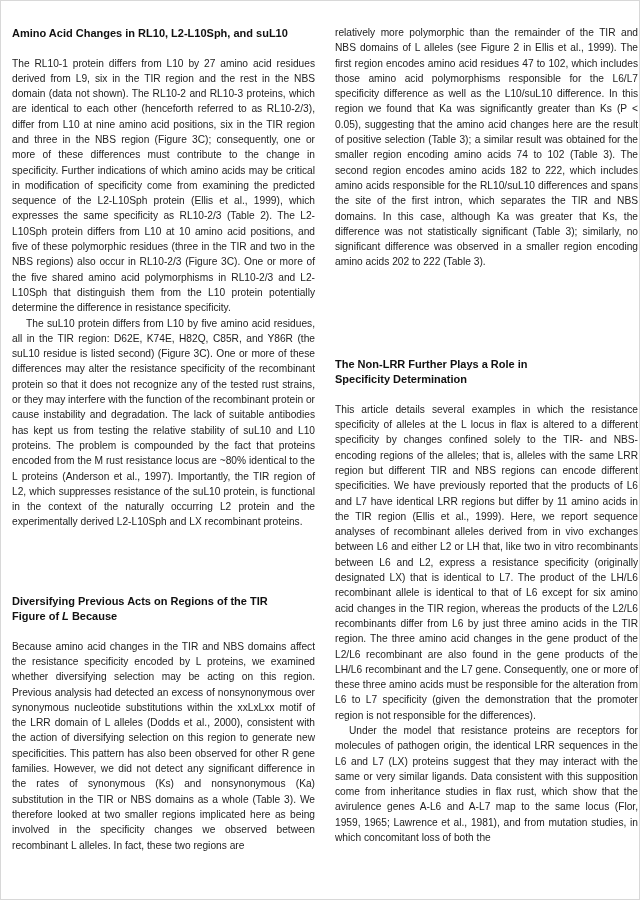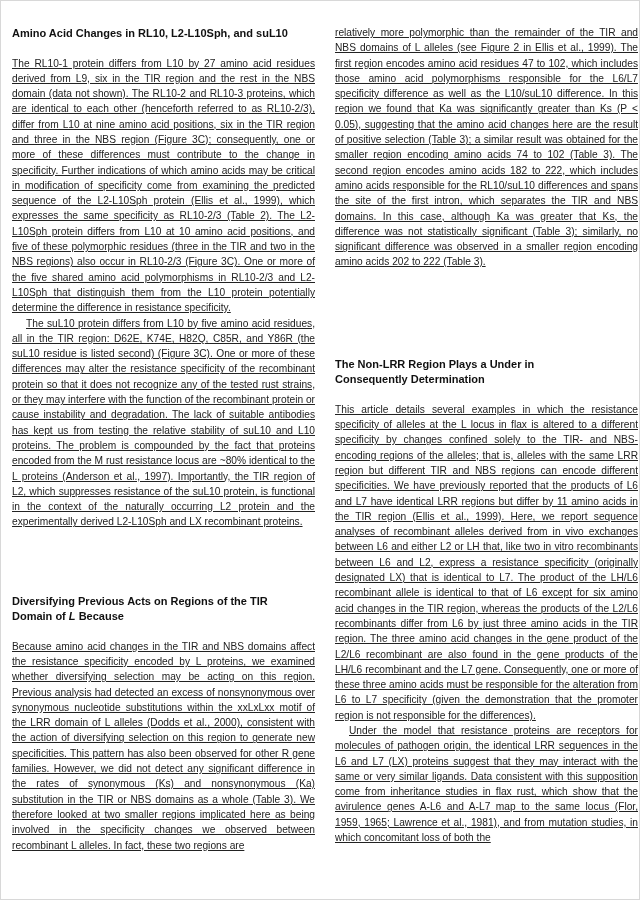--- a/index.html
+++ b/index.html
@@ -4,51 +4,51 @@
 <style>
   html, body { margin:0; padding:0; background:#ffffff; }
   body { width:640px; height:900px; overflow:hidden; position:relative;
          font-family:"Liberation Sans", sans-serif; color:#222; }
   .page { position:absolute; left:0; top:0; width:640px; height:900px;
           border:1px solid #d8d8d8; box-sizing:border-box; background:#fff; }
   .col { position:absolute; top:0; width:303px; font-size:10.2px; line-height:15.3px;margin-top:12px; }
   .col-left { left:11px; }
   .col-right { left:334px; }
   .h { font-weight:bold; font-size:11px; line-height:15.5px; color:#111; margin:0; }
-  p { margin:0; text-align:justify; text-align-last:left; hyphens:manual;text-decoration:underline; }
+  p { margin:0; text-align:justify; text-align-last:left; hyphens:manual; }
   .indent { text-indent:14px; }
   i { font-style:italic; }
 </style>
 </head>
 <body>
 
 <div class="page">
 
   <div class="col col-left">
     <div style="height:13px"></div>
     <h3 class="h">Amino Acid Changes in RL10, L2-L10Sph, and suL10</h3>
     <div style="height:14px"></div>
     <p>The RL10-1 protein differs from L10 by 27 amino acid residues derived from L9, six in the TIR region and the rest in the NBS domain (data not shown). The RL10-2 and RL10-3 proteins, which are identical to each other (henceforth referred to as RL10-2/3), differ from L10 at nine amino acid positions, six in the TIR region and three in the NBS region (Figure 3C); consequently, one or more of these differences must contribute to the change in specificity. Further indications of which amino acids may be critical in modification of specificity come from examining the predicted sequence of the L2-L10Sph protein (Ellis et al., 1999), which expresses the same specificity as RL10-2/3 (Table 2). The L2-L10Sph protein differs from L10 at 10 amino acid positions, and five of these polymorphic residues (three in the TIR and two in the NBS regions) also occur in RL10-2/3 (Figure 3C). One or more of the five shared amino acid polymorphisms in RL10-2/3 and L2-L10Sph that distinguish them from the L10 protein potentially determine the difference in resistance specificity.</p>
     <p class="indent">The suL10 protein differs from L10 by five amino acid residues, all in the TIR region: D62E, K74E, H82Q, C85R, and Y86R (the suL10 residue is listed second) (Figure 3C). One or more of these differences may alter the resistance specificity of the recombinant protein so that it does not recognize any of the tested rust strains, or they may interfere with the function of the recombinant protein or cause instability and degradation. The lack of suitable antibodies has kept us from testing the relative stability of suL10 and L10 proteins. The problem is compounded by the fact that proteins encoded from the M rust resistance locus are ~80% identical to the L proteins (Anderson et al., 1997). Importantly, the TIR region of L2, which suppresses resistance of the suL10 protein, is functional in the context of the naturally occurring L2 protein and the experimentally derived L2-L10Sph and LX recombinant proteins.</p>
     <div style="height:64px"></div>
     <h3 class="h">
       <span>Diversifying Previous Acts on Regions of the TIR</span><br>
-      <span>Domain of </span><i>L</i><span> Because</span>
+      <span>Figure of </span><i>L</i><span> Because</span>
     </h3>
     <div style="height:14px"></div>
     <p>Because amino acid changes in the TIR and NBS domains affect the resistance specificity encoded by L proteins, we examined whether diversifying selection may be acting on this region. Previous analysis had detected an excess of nonsynonymous over synonymous nucleotide substitutions within the xxLxLxx motif of the LRR domain of L alleles (Dodds et al., 2000), consistent with the action of diversifying selection on this region to generate new specificities. This pattern has also been observed for other R gene families. However, we did not detect any significant difference in the rates of synonymous (Ks) and nonsynonymous (Ka) substitution in the TIR or NBS domains as a whole (Table 3). We therefore looked at two smaller regions implicated here as being involved in the specificity changes we observed between recombinant L alleles. In fact, these two regions are</p>
   </div>
 
   <div class="col col-right">
     <div style="height:12px"></div>
     <p>relatively more polymorphic than the remainder of the TIR and NBS domains of L alleles (see Figure 2 in Ellis et al., 1999). The first region encodes amino acid residues 47 to 102, which includes those amino acid polymorphisms responsible for the L6/L7 specificity difference as well as the L10/suL10 difference. In this region we found that Ka was significantly greater than Ks (P &lt; 0.05), suggesting that the amino acid changes here are the result of positive selection (Table 3); a similar result was obtained for the smaller region encoding amino acids 74 to 102 (Table 3). The second region encodes amino acids 182 to 222, which includes amino acids responsible for the RL10/suL10 differences and spans the site of the first intron, which separates the TIR and NBS domains. In this case, although Ka was greater that Ks, the difference was not statistically significant (Table 3); similarly, no significant difference was observed in a smaller region encoding amino acids 202 to 222 (Table 3).</p>
     <div style="height:59px"></div>
     <div style="height:28px"></div>
     <h3 class="h">
-      <span>The Non-LRR Region Plays a Under in</span><br>
-      <span>Consequently Determination</span>
+      <span>The Non-LRR Further Plays a Role in</span><br>
+      <span>Specificity Determination</span>
     </h3>
     <div style="height:14px"></div>
     <p>This article details several examples in which the resistance specificity of alleles at the L locus in flax is altered to a different specificity by changes confined solely to the TIR- and NBS-encoding regions of the alleles; that is, alleles with the same LRR region but different TIR and NBS regions can encode different specificities. We have previously reported that the products of L6 and L7 have identical LRR regions but differ by 11 amino acids in the TIR region (Ellis et al., 1999). Here, we report sequence analyses of recombinant alleles derived from in vivo exchanges between L6 and either L2 or LH that, like two in vitro recombinants between L6 and L2, express a resistance specificity (originally designated LX) that is identical to L7. The product of the LH/L6 recombinant allele is identical to that of L6 except for six amino acid changes in the TIR region, whereas the products of the L2/L6 recombinants differ from L6 by just three amino acids in the TIR region. The three amino acid changes in the gene product of the L2/L6 recombinant are also found in the gene products of the LH/L6 recombinant and the L7 gene. Consequently, one or more of these three amino acids must be responsible for the alteration from L6 to L7 specificity (given the demonstration that the promoter region is not responsible for the differences).</p>
     <p class="indent">Under the model that resistance proteins are receptors for molecules of pathogen origin, the identical LRR sequences in the L6 and L7 (LX) proteins suggest that they may interact with the same or very similar ligands. Data consistent with this supposition come from inheritance studies in flax rust, which show that the avirulence genes A-L6 and A-L7 map to the same locus (Flor, 1959, 1965; Lawrence et al., 1981), and from mutation studies, in which concomitant loss of both the</p>
   </div>
 
 </div>
 
 </body></html>

